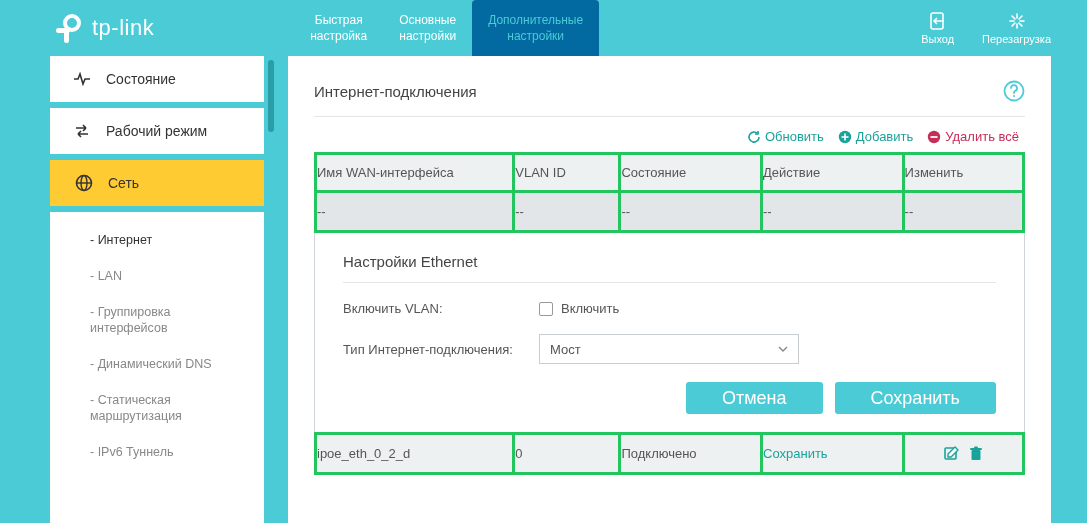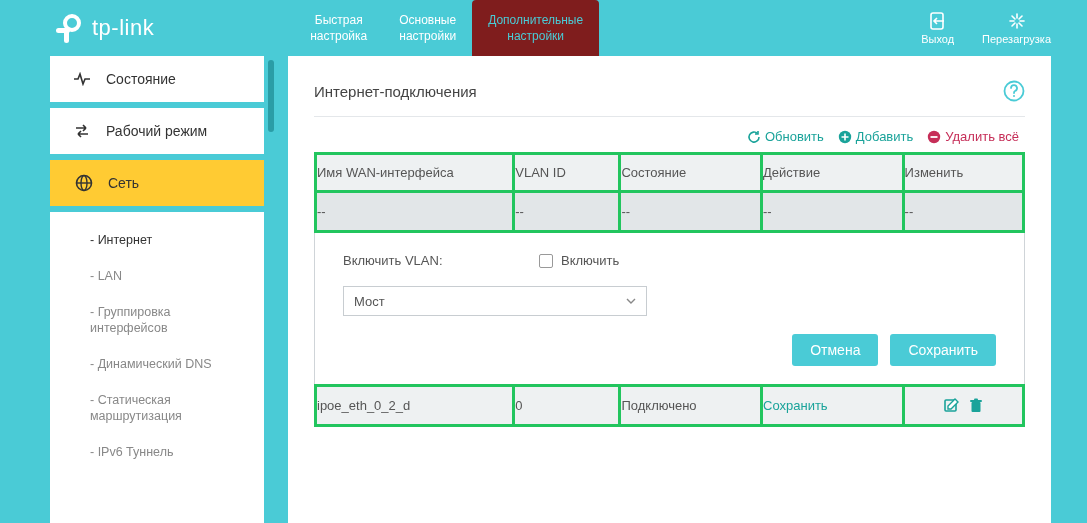--- a/index.html
+++ b/index.html
@@ -26,21 +26,21 @@
     text-align: center;
     padding: 10px 16px 10px;
     font-size: 12px;
     line-height: 16px;
     cursor: pointer;
     border-radius: 4px 4px 0 0;
     height: 56px;
     display: flex;
     align-items: center;
   }
-  .tab.active { background: #7f1d1d; color: #4acbd6; }
+  .tab.active { background: #0369a1; color: #4acbd6; }
   .top-right { margin-left: auto; display: flex; gap: 28px; }
   .top-action { color: #fff; text-align: center; font-size: 11px; cursor: pointer; }
   .top-action .ico { display: block; margin: 0 auto 3px; }
 
   .workspace {
     display: flex;
     padding: 0 0 0 50px;
     height: calc(523px - 56px);
   }
   .sidebar {
@@ -111,29 +111,29 @@
   .ethernet-box {
     border: 1px solid #cfd4d8;
     border-top: none;
     padding: 20px 28px 18px;
   }
   .eth-title { font-size: 15px; color: #444; border-bottom: 1px solid #e4e7ea; padding-bottom: 12px; margin-bottom: 18px; }
   .form-row { display: flex; align-items: center; margin-bottom: 18px; font-size: 13px; color: #555; }
   .form-label { width: 196px; }
   .chk { width: 14px; height: 14px; border: 1px solid #999; border-radius: 2px; margin-right: 8px; display: inline-block; }
   .select-mock {
-    width: 304px; height: 30px; border: 1px solid #c8cdd1;
+    width: 260px; height: 30px; border: 1px solid #c8cdd1;
     display: flex; align-items: center; padding: 0 10px;
     color: #555; position: relative; cursor: pointer; background:#fff;
   }
   .select-caret { margin-left: auto; }
   .btn-row { display: flex; justify-content: flex-end; gap: 12px; margin-top: 8px; }
   .btn {
     background: #4acbd6; color: #fff; border: none;
-    height: 32px; padding: 0 18px; font-size: 14px;
+    height: 32px; padding: 0 36px; font-size: 18px;
     border-radius: 3px; cursor: pointer;
   }
   svg { display: block; }
 </style>
 </head>
 <body>
 
 <div class="topbar">
   <div class="logo">
     <svg width="34" height="34" viewBox="0 0 34 34">
@@ -287,28 +287,30 @@
           <td>--</td>
           <td>--</td>
           <td>--</td>
           <td>--</td>
           <td>--</td>
         </tr>
       </tbody>
         </table>
 
       <div class="ethernet-box">
+        <div class="eth-title">Настройки Ethernet</div>
 
         <div class="form-row">
           <div class="form-label">Включить VLAN:</div>
           <span class="chk"></span>
           <span>Включить</span>
         </div>
 
         <div class="form-row">
+          <div class="form-label">Тип Интернет-подключения:</div>
           <div class="select-mock">
             <span>Мост</span>
             <span class="select-caret">
               <svg width="10" height="6" viewBox="0 0 10 6">
                   <path d="M1 1 L5 5 L9 1" fill="none" stroke="#888" stroke-width="1.4"></path>
                 </svg>
             </span>
           </div>
         </div>
 

